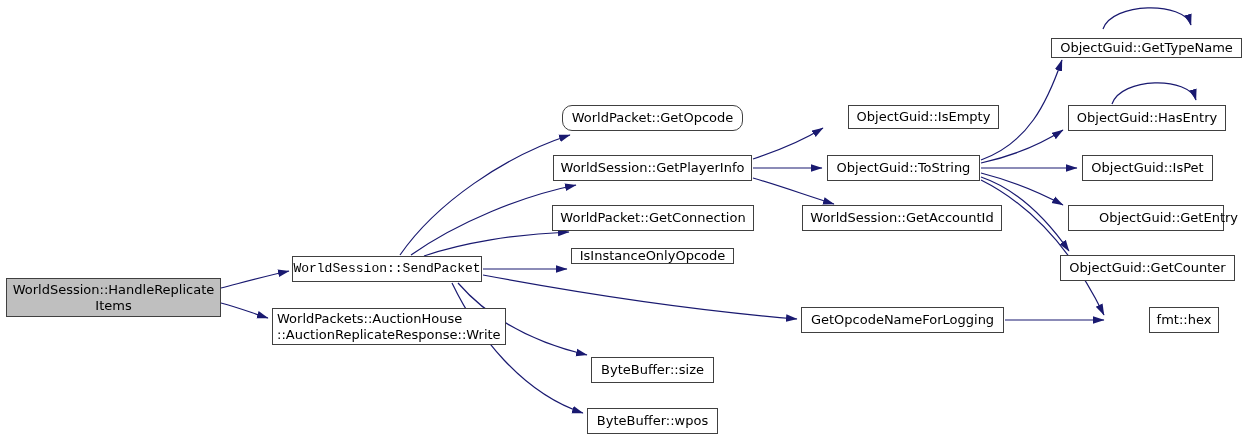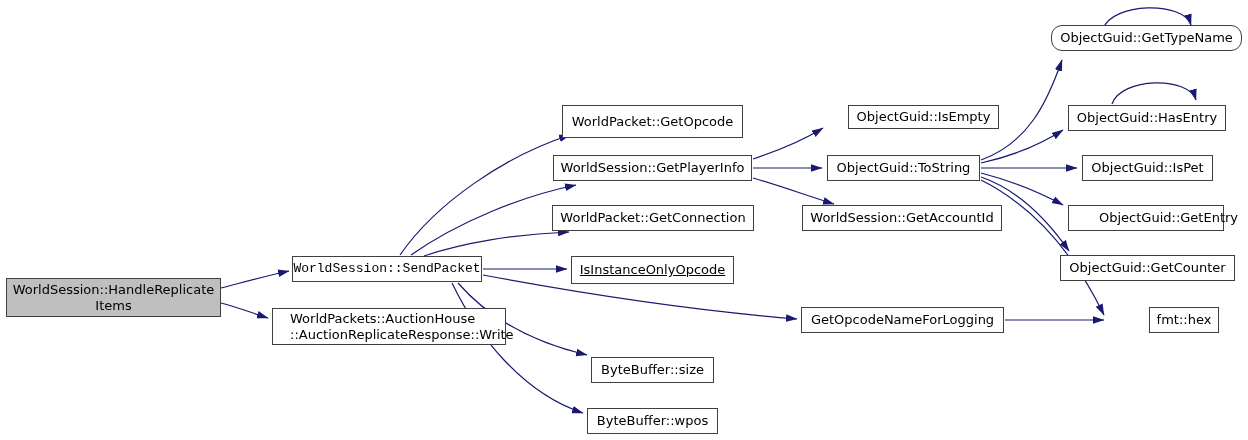--- a/index.html
+++ b/index.html
@@ -17,21 +17,21 @@
     position:absolute;box-sizing:border-box;
     display:flex;align-items:center;justify-content:center;
     border:1px solid var(--node_border,#404040);
     background:var(--node_fill,#ffffff);
     color:var(--text,#000000);
     font-size:13px;line-height:16px;
     white-space:pre-line;text-align:center;
     padding:0 2px;cursor:pointer;
   }
   .node.root{background:var(--root_fill,#bfbfbf);}
-  .node.align-left{justify-content:flex-start;text-align:left;padding-left:17px;}
+  .node.align-left{justify-content:flex-start;text-align:left;padding-left:4px;}
 </style>
 </head>
 <body>
 
 <div class="canvas">
 
   <svg class="edges" width="1248" height="440" viewBox="0 0 1248 440" xmlns="http://www.w3.org/2000/svg">
     <defs>
       <marker id="arrow" markerWidth="13" markerHeight="10" refX="11" refY="4.5" orient="auto" markerUnits="userSpaceOnUse">
         <path class="arrowhead" d="M0,0.7 L11.5,4.5 L0,8.3 Z"></path>
@@ -61,41 +61,41 @@
   </svg>
 
   <div class="node root" style="left:6px;top:278px;width:215px;height:39px;">WorldSession::HandleReplicate
 Items</div>
 
   <div class="node" style="left:292px;top:256px;width:190px;height:26px;font-family:Liberation Mono, monospace;">WorldSession::SendPacket</div>
 
   <div class="node align-left" style="left:272px;top:308px;width:234px;height:37px;">WorldPackets::AuctionHouse
 ::AuctionReplicateResponse::Write</div>
 
-  <div class="node" style="left:562px;top:105px;width:181px;height:33px;">WorldPacket::GetOpcode</div>
+  <div class="node" style="left:562px;top:105px;width:181px;height:26px;border-radius:10px;">WorldPacket::GetOpcode</div>
 
   <div class="node" style="left:553px;top:155px;width:199px;height:26px;">WorldSession::GetPlayerInfo</div>
 
   <div class="node" style="left:552px;top:205px;width:202px;height:26px;">WorldPacket::GetConnection</div>
 
-  <div class="node" style="left:571px;top:256px;width:163px;height:28px;text-decoration:underline;">IsInstanceOnlyOpcode</div>
+  <div class="node" style="left:571px;top:248px;width:163px;height:16px;">IsInstanceOnlyOpcode</div>
 
   <div class="node" style="left:591px;top:357px;width:123px;height:26px;">ByteBuffer::size</div>
 
   <div class="node" style="left:587px;top:408px;width:131px;height:26px;">ByteBuffer::wpos</div>
 
   <div class="node" style="left:827px;top:105px;width:151px;height:24px;margin-left:21px;">ObjectGuid::IsEmpty</div>
 
   <div class="node" style="left:827px;top:155px;width:153px;height:26px;">ObjectGuid::ToString</div>
 
   <div class="node" style="left:802px;top:205px;width:200px;height:26px;">WorldSession::GetAccountId</div>
 
   <div class="node" style="left:801px;top:307px;width:203px;height:26px;">GetOpcodeNameForLogging</div>
 
-  <div class="node" style="left:1051px;top:25px;width:191px;height:26px;border-radius:11px;">ObjectGuid::GetTypeName</div>
+  <div class="node" style="left:1051px;top:38px;width:191px;height:20px;">ObjectGuid::GetTypeName</div>
 
   <div class="node" style="left:1068px;top:105px;width:158px;height:26px;">ObjectGuid::HasEntry</div>
 
   <div class="node" style="left:1082px;top:155px;width:131px;height:26px;">ObjectGuid::IsPet</div>
 
   <div class="node" style="left:1068px;top:205px;width:156px;height:26px;padding-left:47px;">ObjectGuid::GetEntry</div>
 
   <div class="node" style="left:1060px;top:255px;width:175px;height:26px;">ObjectGuid::GetCounter</div>
 
   <div class="node" style="left:1109px;top:307px;width:70px;height:26px;margin-left:40px;">fmt::hex</div>

